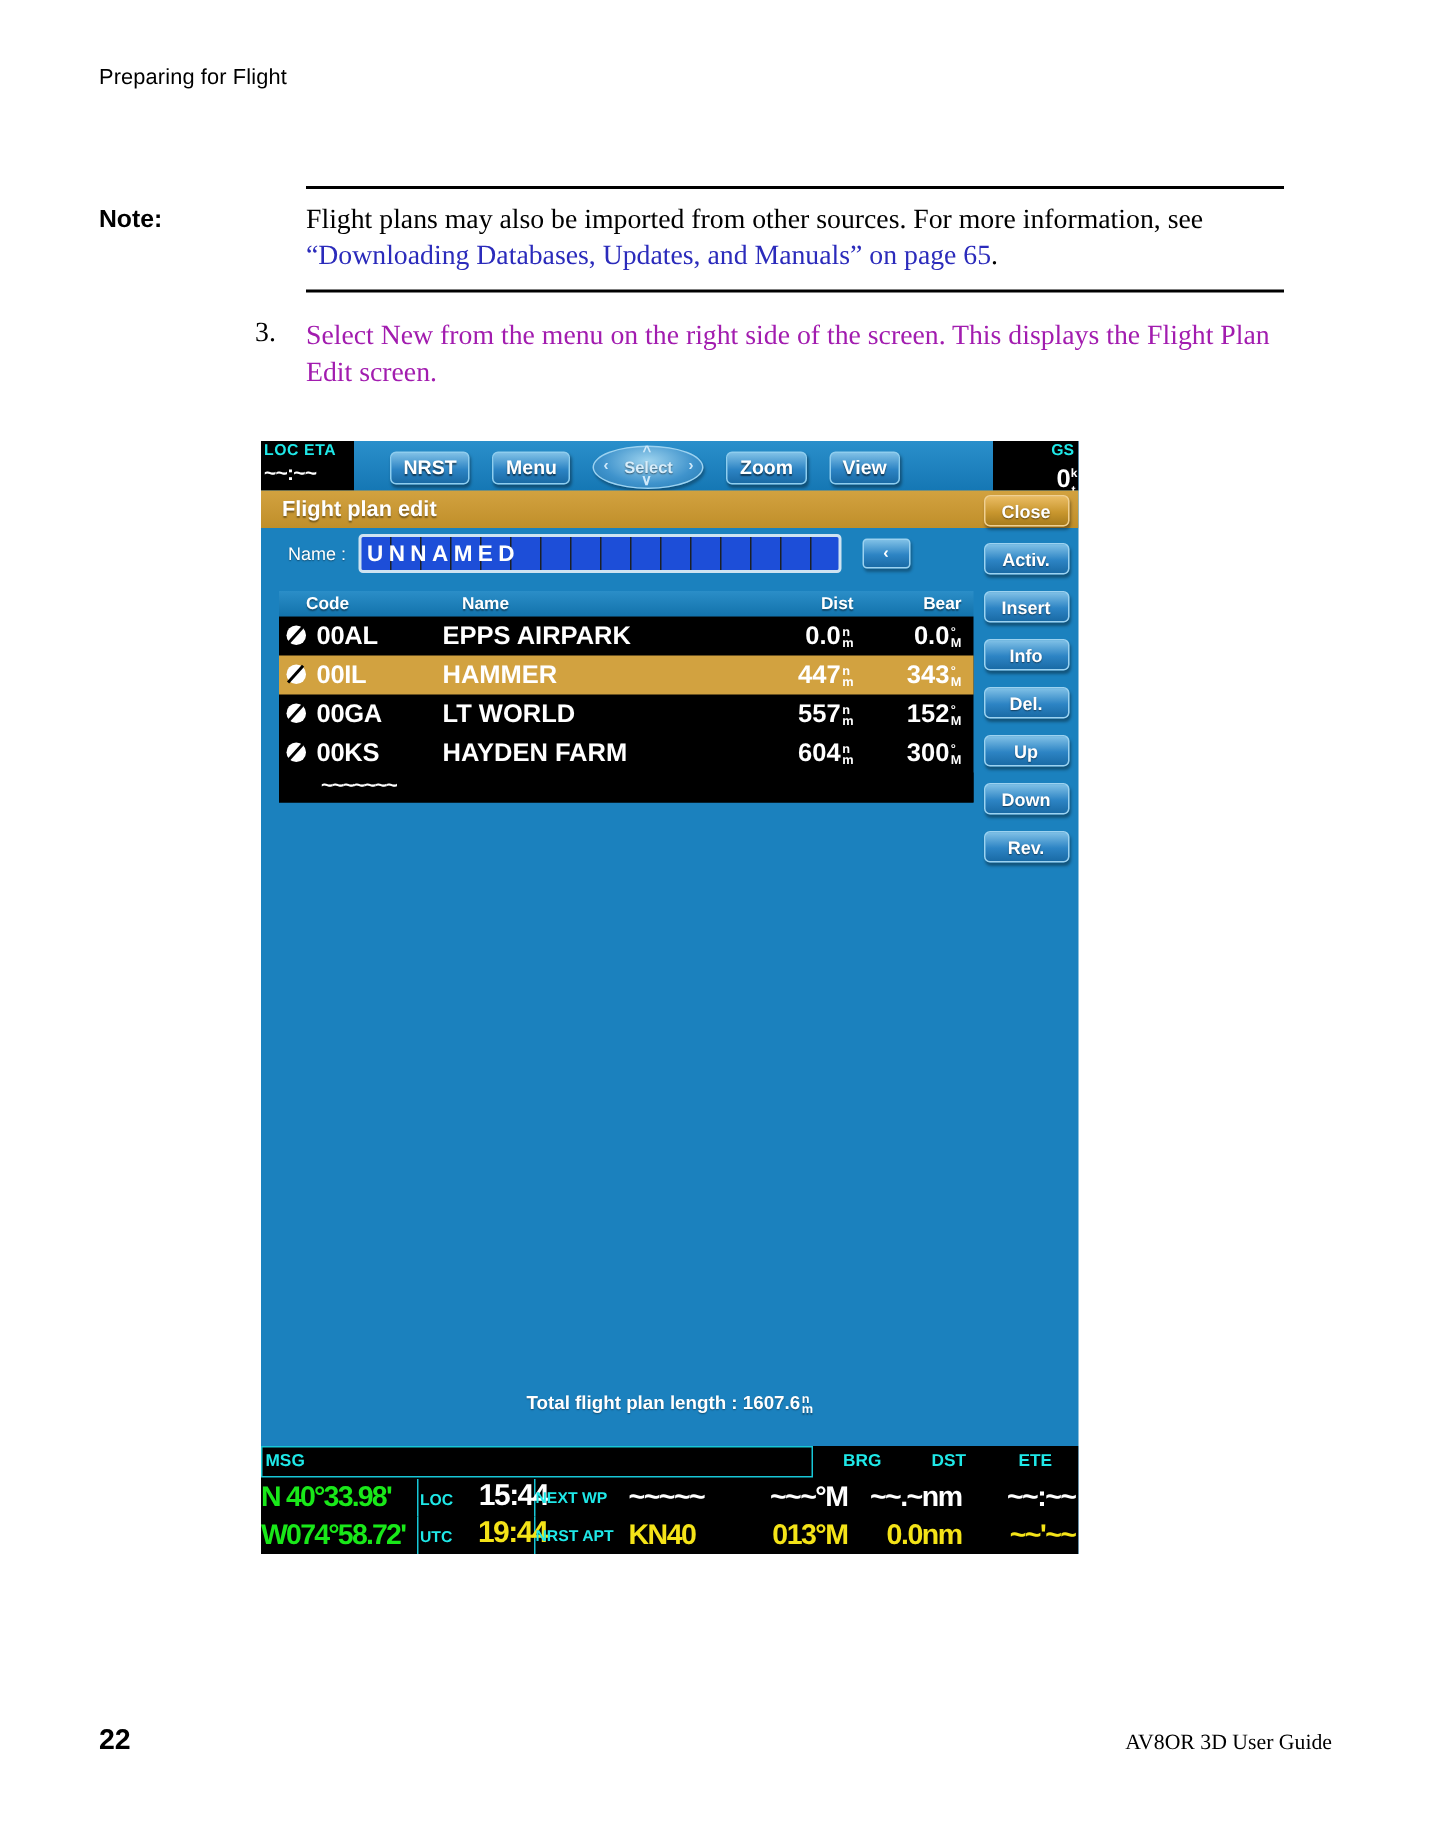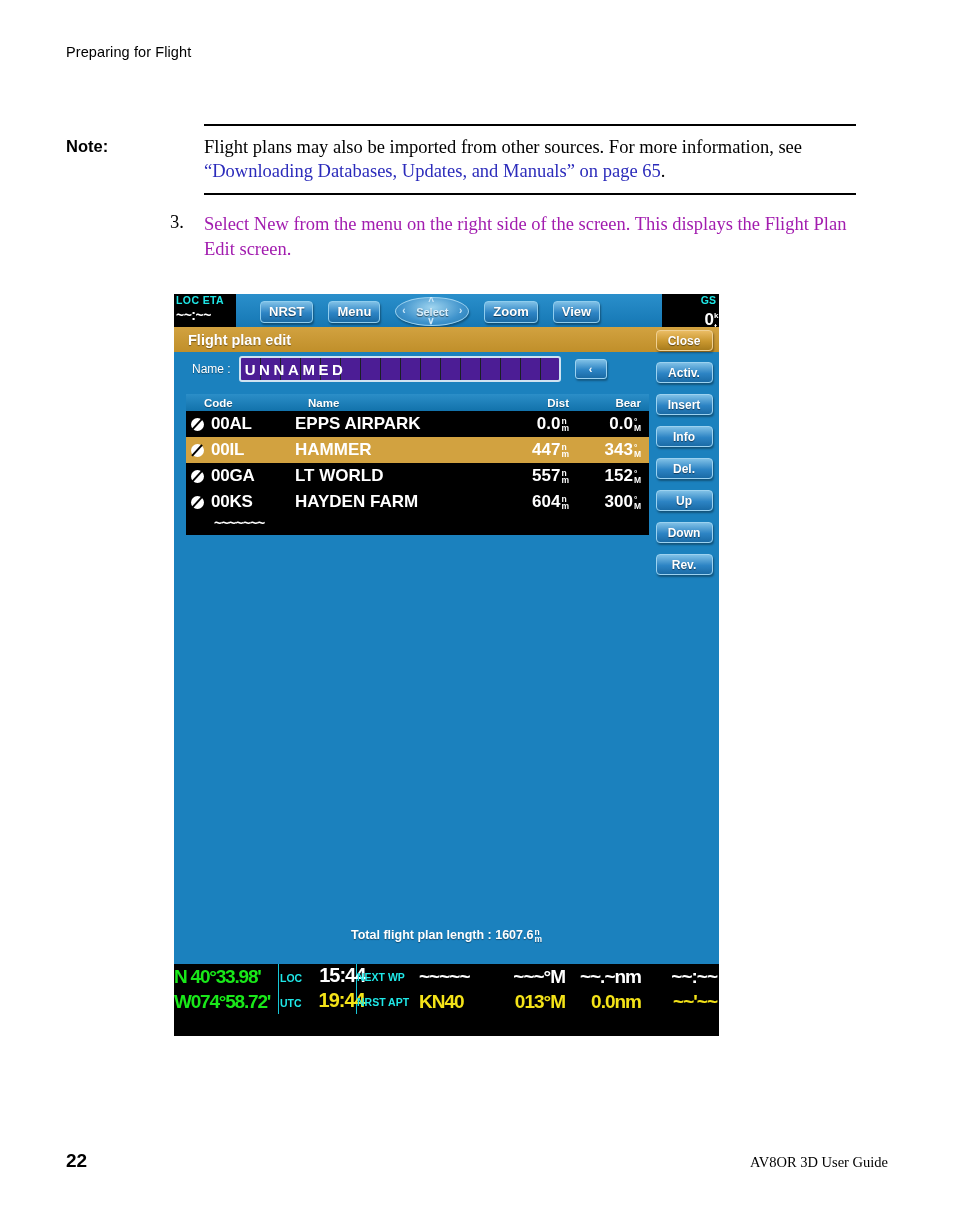--- a/index.html
+++ b/index.html
@@ -112,21 +112,21 @@
   }
   .titlebar .t{
     color:#ffffff;font-weight:bold;font-size:14.5px;margin-left:14px;
     text-shadow:0 1px 1px rgba(0,0,0,.4);
   }
 
   
   .namerow{height:34px;display:flex;align-items:center;padding-left:18px;}
   .namelbl{color:#ffffff;font-weight:normal;font-size:12px;margin-right:8px;text-shadow:0 1px 1px rgba(0,0,0,.4);}
   .namefield{
-    width:318px;height:22px;background:#4c1d95;
+    width:318px;height:22px;background:#1d4ed8;
     border:2px solid #cfe3f1;border-radius:3px;
     position:relative;display:flex;align-items:center;overflow:hidden;
   }
   .namefield .cells{position:absolute;left:0;top:0;height:100%;width:100%;display:flex;}
   .namefield .cells i{flex:0 0 19px;border-right:1px solid #1b2026;height:100%;}
   .namefield .txt{
     position:relative;color:#ffffff;font-weight:bold;font-size:15px;
     letter-spacing:3.6px;padding-left:4px;z-index:2;
   }
   .backbtn{
@@ -354,20 +354,30 @@
     <div class="rbtn">Info</div>
     <div class="rbtn">Del.</div>
     <div class="rbtn">Up</div>
     <div class="rbtn">Down</div>
     <div class="rbtn">Rev.</div>
   </div>
 
   <div class="total"><span>Total flight plan length : 1607.6</span><span class="u"><span>n</span><span>m</span></span></div>
 
   <div class="status">
+    <div class="msgbar">
+      <div class="msgbox">
+          <span>MSG</span>
+        </div>
+      <div class="hdrs">
+        <div>BRG</div>
+        <div>DST</div>
+        <div>ETE</div>
+      </div>
+    </div>
 
     <div class="srow">
       <div class="coord">N  40°33.98'</div>
       <div class="tcell">
         <span class="tl">LOC</span>
         <span class="tv white">15:44</span>
       </div>
       <div class="wlbl">NEXT WP</div>
       <div class="wval white">~~~~~</div>
       <div class="brg white">~~~°M</div>

